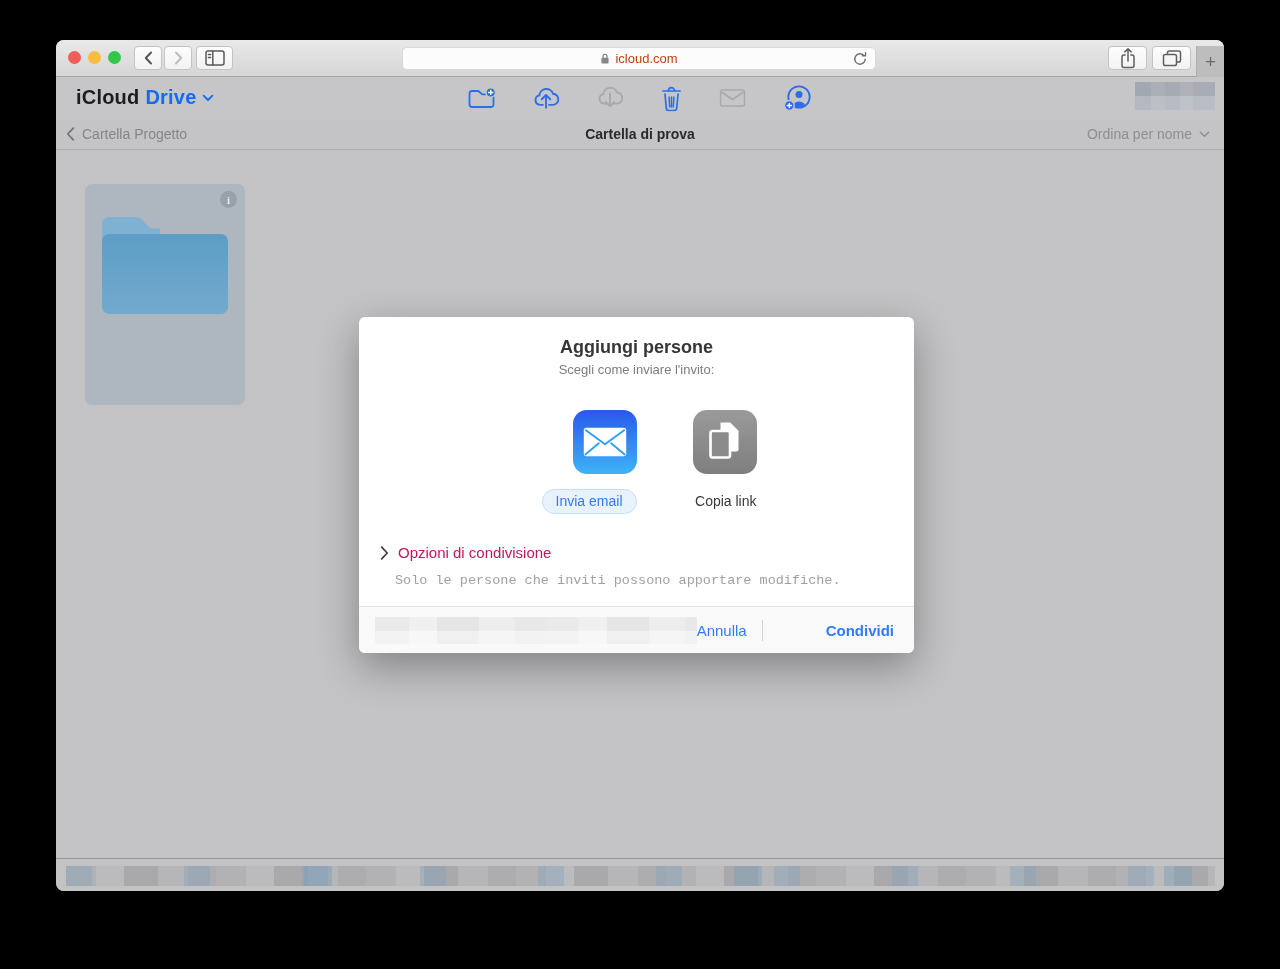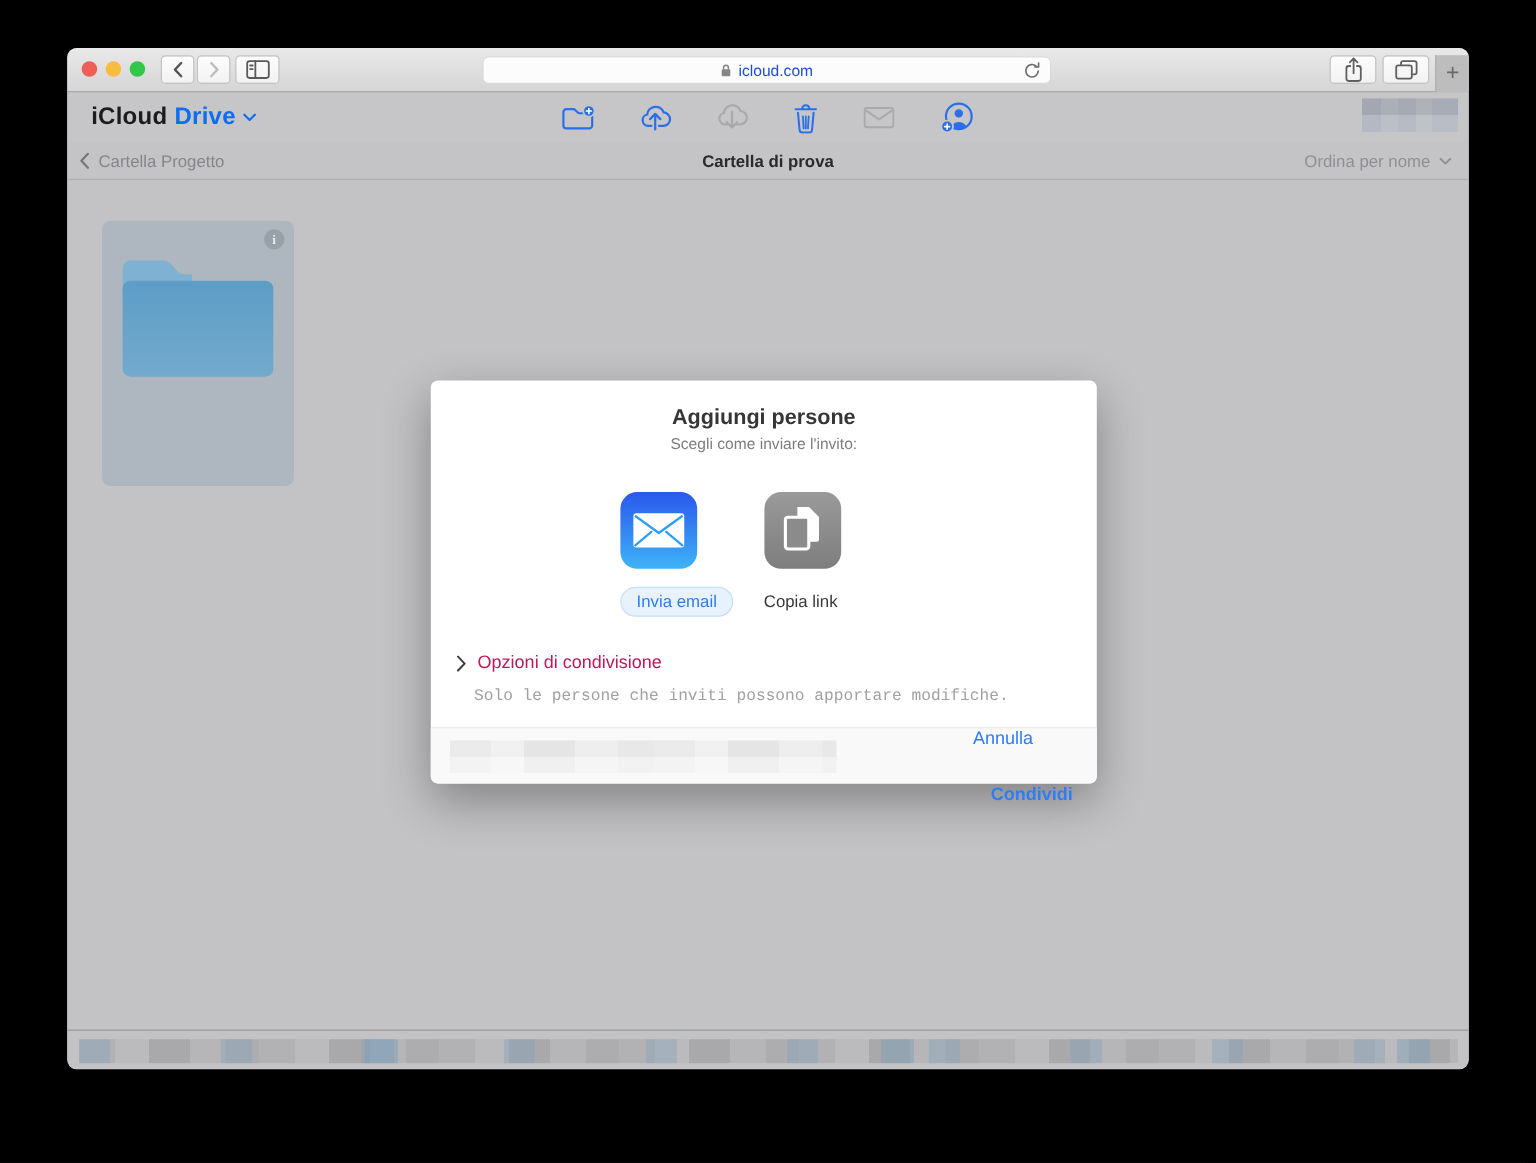--- a/index.html
+++ b/index.html
@@ -35,21 +35,21 @@
   .btn-newtab {
     position:absolute; right:0; top:6px; width:28px; height:31px;
     background:#bdbdbd; border-left:1px solid #adadad;
     display:flex; align-items:center; justify-content:center;
     color:#6a6a6a; font-size:19px; font-weight:400;
   }
   .urlfield {
     position:absolute; left:346px; top:7px; width:474px; height:23px;
     background:#fcfcfc; border:1px solid #d9d9d9; border-radius:5px;
     display:flex; align-items:center; justify-content:center; gap:5px;
-    color:#1d4ed8; font-size:13px;
+    color:#c2410c; font-size:13px;
   }
   .urlfield .reload { position:absolute; right:7px; top:3px; }
 
   
   .app-header { position:relative; height:42px; flex:0 0 42px; background:#c6c6c8; }
   .app-title {
     position:absolute; left:20px; top:9px; font-size:20px; letter-spacing:.2px;
     display:flex; align-items:center; gap:6px;
   }
   .app-title .black { color:#1c1c1e; font-weight:600; }
@@ -113,21 +113,21 @@
   }
 
   
   .dialog {
     position:absolute; left:303px; top:277px; width:555px; height:336px;
     background:#fff; border-radius:6px; box-shadow:0 14px 40px rgba(0,0,0,.33);
   }
   .dlg-title { position:absolute; top:20px; left:0; right:0; text-align:center; font-size:18px; font-weight:700; color:#363638; }
   .dlg-subtitle { position:absolute; top:45px; left:0; right:0; text-align:center; font-size:13px; color:#7d7d81; }
   .dlg-options { position:absolute; top:93px; left:0; right:0; display:flex; justify-content:center; }
-  .option { width:120px; display:flex; flex-direction:column; align-items:flex-start; }
+  .option { width:120px; display:flex; flex-direction:column; align-items:flex-end; }
   .tile { width:64px; height:64px; border-radius:14px; display:flex; align-items:center; justify-content:center; }
   .tile.mail { background:linear-gradient(180deg,#2a58ec,#3eb3f7); }
   .tile.copy { background:linear-gradient(180deg,#9a9a9a,#7e7e7e); }
   .opt-label { margin-top:15px; font-size:14px; }
   .pill {
     background:#e7f2fd; border:1px solid #c4e0f7; border-radius:13px;
     color:#2e7cf6; padding:3px 13px 4px;
   }
   .plain-label { color:#38383a; padding:4px 0 5px; }
   .dlg-disclosure {
@@ -141,21 +141,21 @@
     background:#f9f9f9; border-top:1px solid #e2e2e2; border-radius:0 0 6px 6px;
   }
   .email-redaction {
     position:absolute; left:16px; top:10px; width:322px; height:27px;
     background:
       repeating-linear-gradient(0deg, rgba(255,255,255,.3) 0 13px, rgba(0,0,0,.015) 13px 27px),
       repeating-linear-gradient(90deg,#eeeeee 0 34px,#f4f4f4 34px 62px,#e9e9e9 62px 104px,#f1f1f1 104px 140px,#ececec 140px 170px);
   }
   .footer-actions {
     position:absolute; right:20px; top:0; height:100%;
-    display:flex; align-items:center; gap:15px; font-size:15px;flex-direction:column;
+    display:flex; align-items:center; gap:15px; font-size:15px;
   }
   .link-btn { color:#2e7cf6; cursor:default; }
   .link-btn.bold { font-weight:700;margin-left:48px; }
   .vdiv { width:1px; height:21px; background:#d4d4d6; }
 
   svg { display:block; }
 </style>
 </head>
 <body>
 

